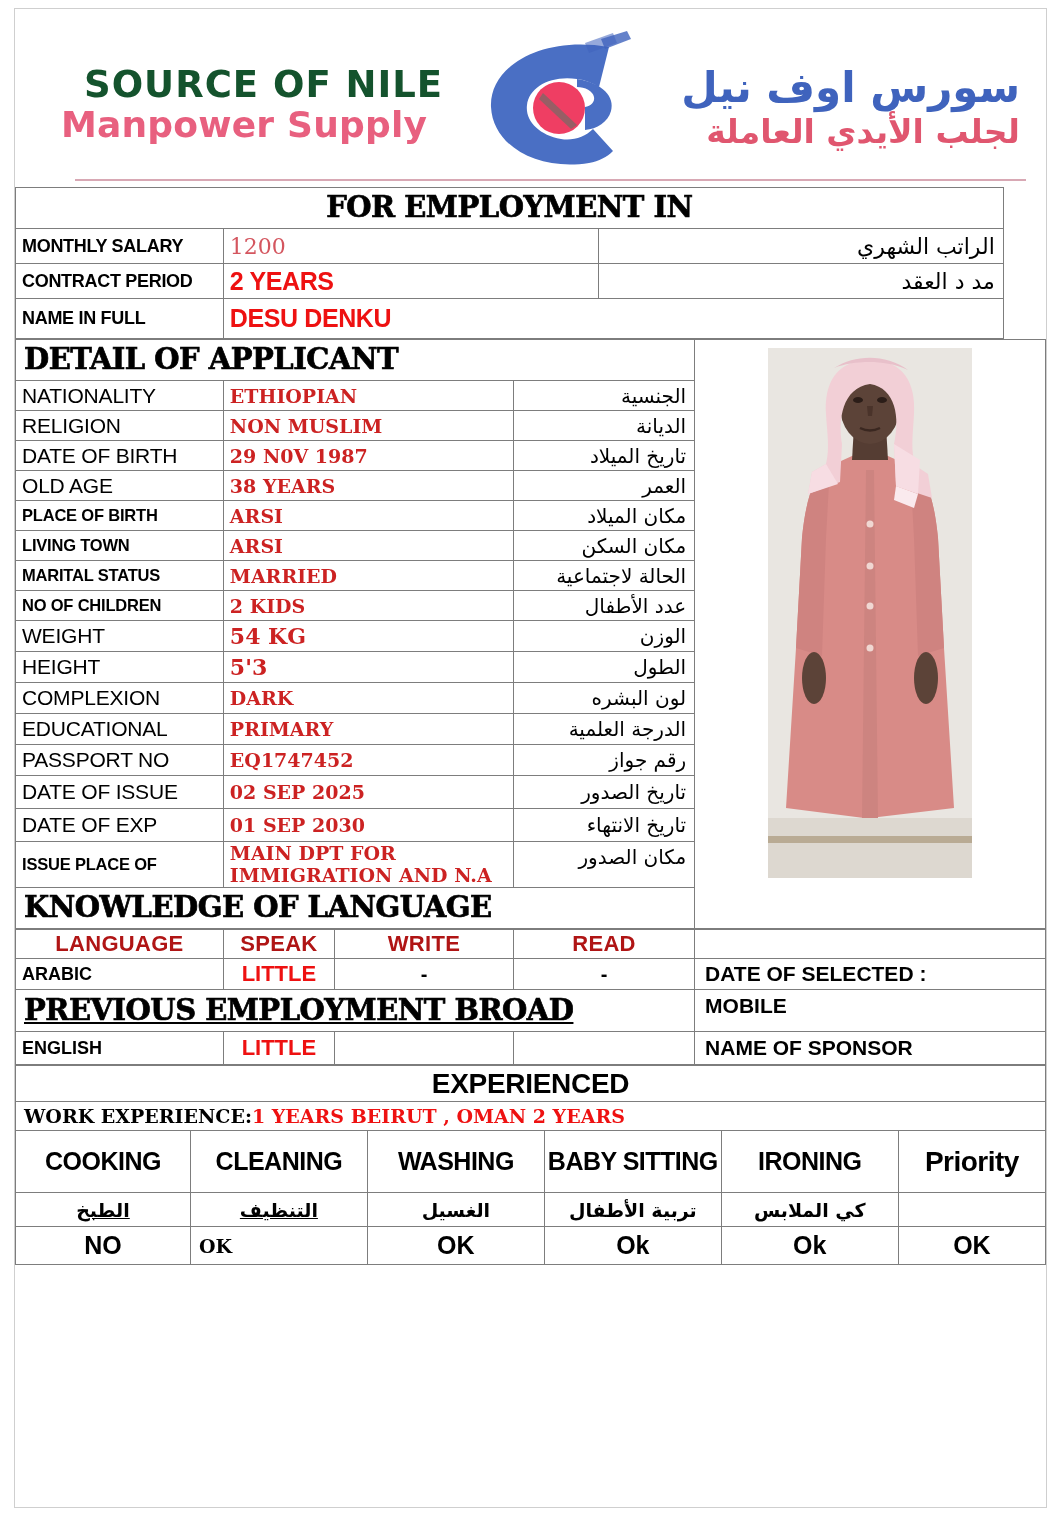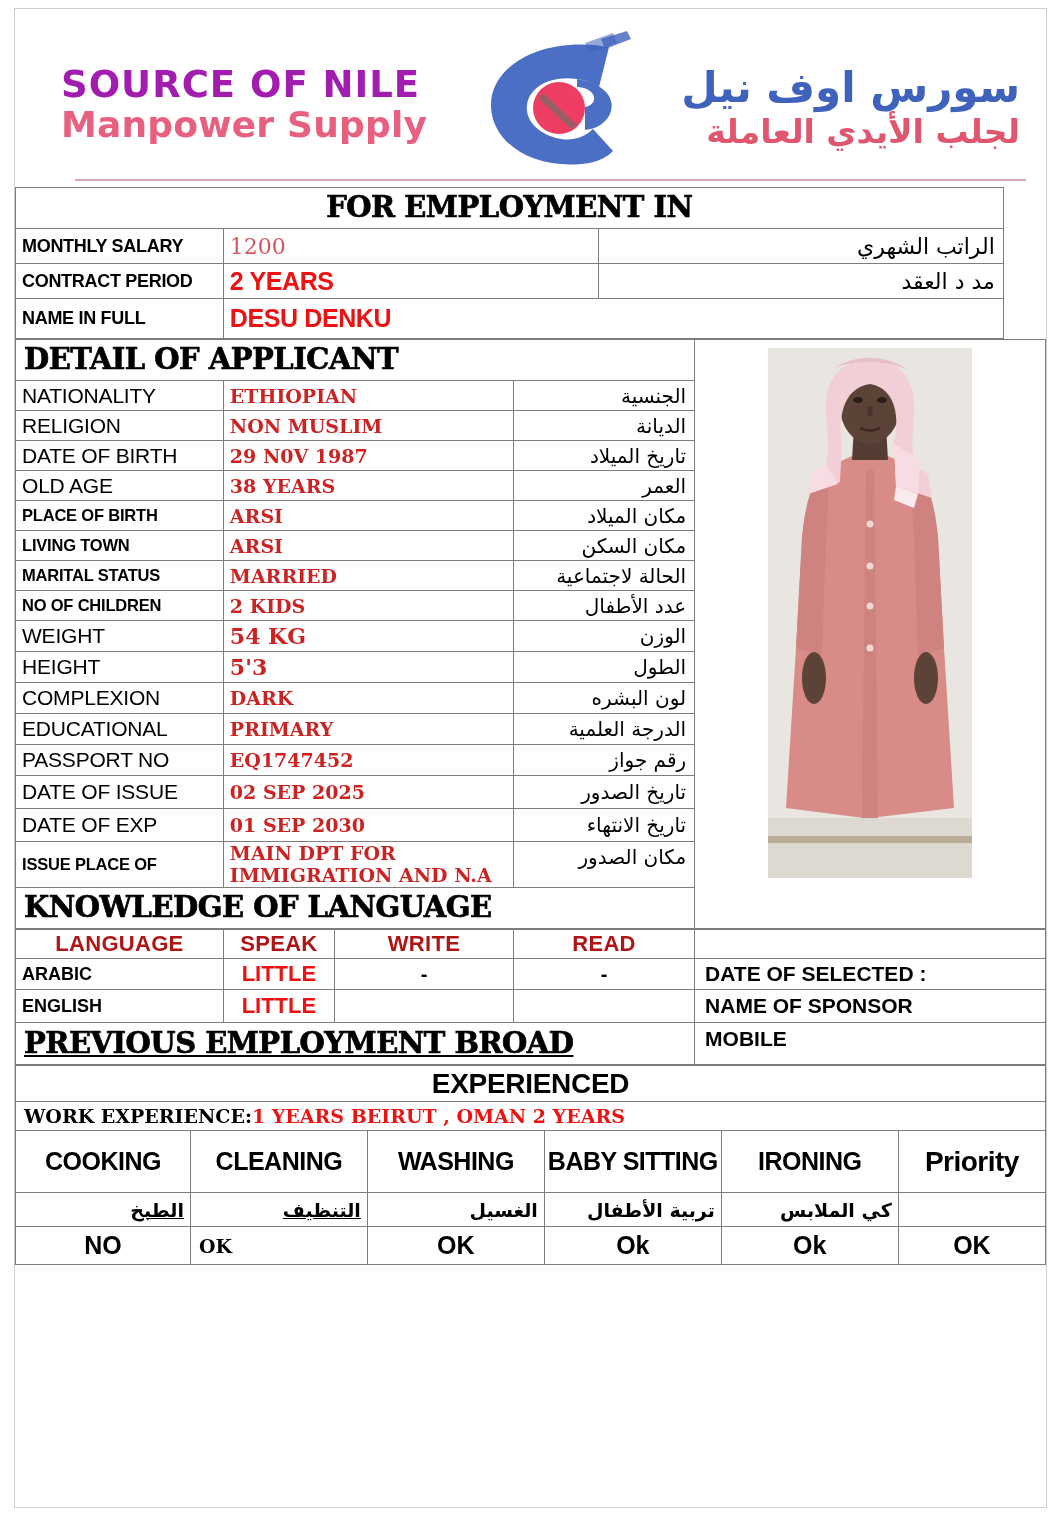--- a/index.html
+++ b/index.html
@@ -44,22 +44,23 @@
     justify-content: center;
     width: 440px;
     padding-left: 30px;
     padding-top: 14px;
   }
   .brand-line1 {
     font-family: "DejaVu Sans", sans-serif;
     font-weight: bold;
     font-size: 37px;
     letter-spacing: 1.0px;
-    color: #a21caf;
+    color: #14532d;
     line-height: 1.05;
+    margin-left: 23px;
   }
   .brand-line2 {
     font-family: "DejaVu Sans", sans-serif;
     font-weight: bold;
     font-size: 36px;
     letter-spacing: 0.2px;
     color: #e8607f;
     line-height: 1.1;
   }
 
@@ -250,20 +251,21 @@
     font-family: "Liberation Sans", sans-serif;
     font-weight: bold;
     font-size: 25px;
     color: #000;
     letter-spacing: -0.5px;
     line-height: 1.05;
     padding: 4px 2px;
   }
   .skill-head.pri { font-size: 28px; }
   .skill-ar {
+    text-align: center;
     font-family: "DejaVu Sans", sans-serif;
     font-weight: bold;
     font-size: 19px;
     direction: rtl;
     color: #000;
   }
   .skill-ar.u { text-decoration: underline; }
   .skill-val {
     text-align: center;
     font-family: "Liberation Sans", sans-serif;
@@ -505,30 +507,30 @@
         <td class="lang-head">READ</td>
         <td rowspan="1" style="border-bottom:none"></td>
       </tr>
       <tr style="height:31px">
         <td class="lang-name">ARABIC</td>
         <td class="lang-val">LITTLE</td>
         <td class="dash">-</td>
         <td class="dash">-</td>
         <td class="spons">DATE OF SELECTED :</td>
       </tr>
+      <tr style="height:42px">
+        <td colspan="4" class="band-title left uline">PREVIOUS EMPLOYMENT BROAD</td>
+        <td class="spons" style="vertical-align:top;padding-top:4px">MOBILE</td>
+      </tr>
       <tr style="height:33px">
         <td class="lang-name">ENGLISH</td>
         <td class="lang-val">LITTLE</td>
         <td></td>
         <td></td>
         <td class="spons">NAME OF SPONSOR</td>
-      </tr>
-      <tr style="height:42px">
-        <td colspan="4" class="band-title left uline">PREVIOUS EMPLOYMENT BROAD</td>
-        <td class="spons" style="vertical-align:top;padding-top:4px">MOBILE</td>
       </tr>
     </tbody>
   </table>
 
   <table>
     <colgroup>
       <col style="width:170px">
           <col style="width:172px">
           <col style="width:172px">
       <col style="width:172px">

